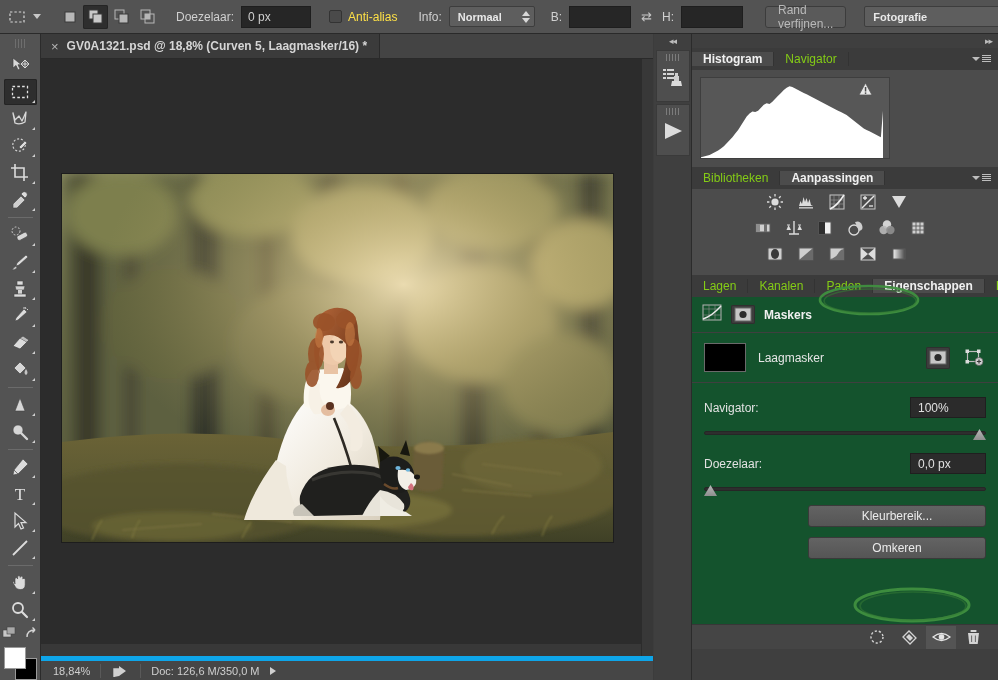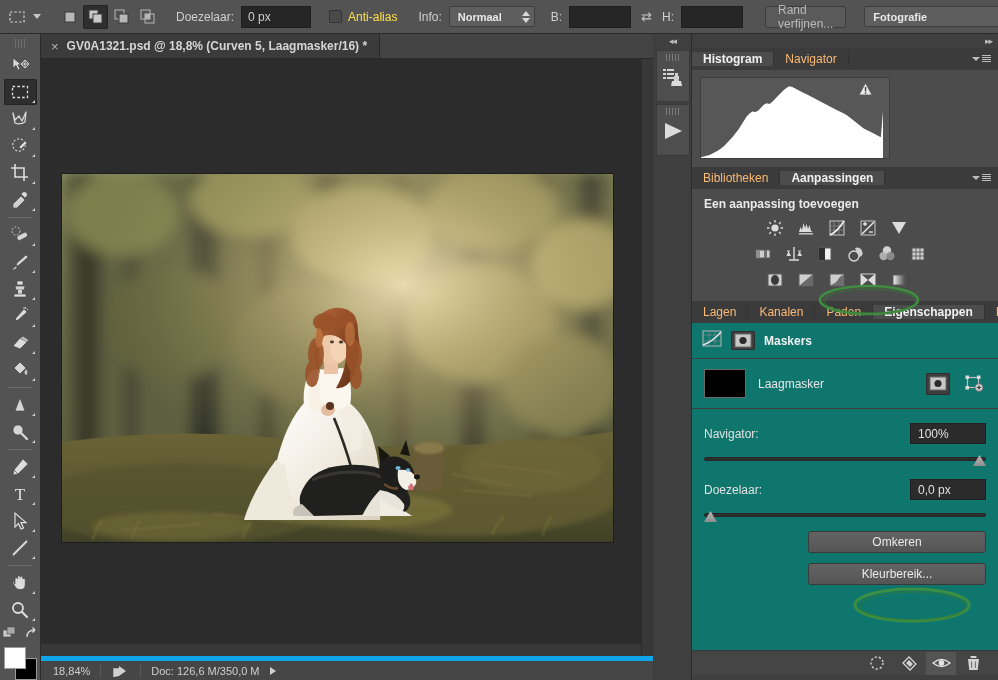--- a/index.html
+++ b/index.html
@@ -155,21 +155,21 @@
   .dock-collapse {
     height: 14px; display: flex; align-items: center; justify-content: flex-end;
     padding-right: 6px; color: #bdbdbd; font-size: 9px; letter-spacing: -1px;
   }
   .panel-tabs {
     display: flex; align-items: center; height: 22px; background: #3b3b3b;
     position: relative;
   }
   .ptab {
     display: flex; align-items: center; padding: 0 11px; font-size: 12px;
-    color: #fdba74; background: #3b3b3b; border-right: 1px solid #333;
+    color: #84cc16; background: #3b3b3b; border-right: 1px solid #333;
   }
   .ptab.active { background: #4c4c4c; color: #f0f0f0; font-weight: bold; }
   .ptab-filler { flex: 1; background: #3b3b3b; }
   .ptab-menu {
     display: flex; align-items: center; padding: 0 7px 0 3px; background: #3b3b3b;
   }
   .menu-glyph { display: flex; align-items: center; gap: 2px; }
   .menu-glyph .tri { width: 0; height: 0; border-left: 4px solid transparent; border-right: 4px solid transparent; border-top: 4px solid #bdbdbd; }
   .menu-glyph .lines { width: 9px; height: 8px; background: repeating-linear-gradient(to bottom, #bdbdbd 0 1px, transparent 1px 2px); }
 
@@ -181,21 +181,21 @@
   .hist-warn { position: absolute; right: 16px; top: 4px; color: #e6e6e6; font-size: 13px; }
 
   
   .adj-title { color: #eaeaea; font-size: 12px; font-weight: bold; padding: 8px 0 4px 12px; }
   .adj-row { display: flex; gap: 9px; padding: 2px 0 2px 72px; }
   .adj-row.r2 { padding-left: 60px; }
   .adj-row.r3 { padding-left: 72px; }
   .adj-ico { width: 22px; height: 22px; display: flex; align-items: center; justify-content: center; }
 
   
-  .props { background: #0f766e; }
+  .props { background: #14532d; }
   .masks-head {
     display: flex; align-items: center; gap: 9px; padding: 7px 0 7px 10px;
     border-bottom: 1px solid #3f3f3f;
   }
   .masks-head .lbl { color: #f0f0f0; font-size: 12px; font-weight: bold; }
   .mask-row {
     display: flex; align-items: center; padding: 10px 12px 10px 12px;
     border-bottom: 1px solid #3f3f3f; gap: 12px;
   }
   .mask-thumb { width: 42px; height: 29px; background: #000; border: 1px solid #6a6a6a; }
@@ -769,21 +769,20 @@
       </div>
       <div class="ptab-filler"></div>
       <div class="ptab-menu">
         <span class="menu-glyph">
             <i class="tri"></i>
             <i class="lines"></i>
           </span>
       </div>
     </div>
     <div class="panel-body" style="padding-bottom:8px;">
-      <div class="adj-title">Een aanpassing toevoegen</div>
 
       <div class="adj-row">
         <span class="adj-ico">
           <svg width="18" height="18" viewBox="0 0 18 18">
               <circle cx="9" cy="9" r="3.6" fill="#dcdcdc"></circle>
               <g stroke="#dcdcdc" stroke-width="1.3">
                 <path d="M9 1v2.4M9 14.6V17M1 9h2.4M14.6 9H17M3.3 3.3l1.7 1.7M13 13l1.7 1.7M14.7 3.3L13 5M5 13l-1.7 1.7"></path>
               </g>
             </svg>
         </span>
@@ -975,24 +974,24 @@
           <span class="prop-label">Doezelaar:</span>
           <input class="prop-field" readonly="" value="0,0 px" style="">
         </div>
         <div class="slider">
           <span class="track"></span>
           <span class="thumb" id="feather-thumb" style="left: 0%;"></span>
         </div>
       </div>
 
       <div class="pbtn-row">
+        <span class="pbtn">Kleurbereik...</span>
+      </div>
+      <div class="pbtn-row">
         <span class="pbtn">Omkeren</span>
-      </div>
-      <div class="pbtn-row">
-        <span class="pbtn">Kleurbereik...</span>
       </div>
 
       <div class="panel-footer">
         <span class="foot-btn">
           <svg width="16" height="16" viewBox="0 0 16 16">
             <circle cx="8" cy="8" r="6" fill="none" stroke="#d4d4d4" stroke-width="1.4" stroke-dasharray="2.2 2"></circle>
           </svg>
         </span>
         <span class="foot-btn">
           <svg width="17" height="16" viewBox="0 0 17 16">

